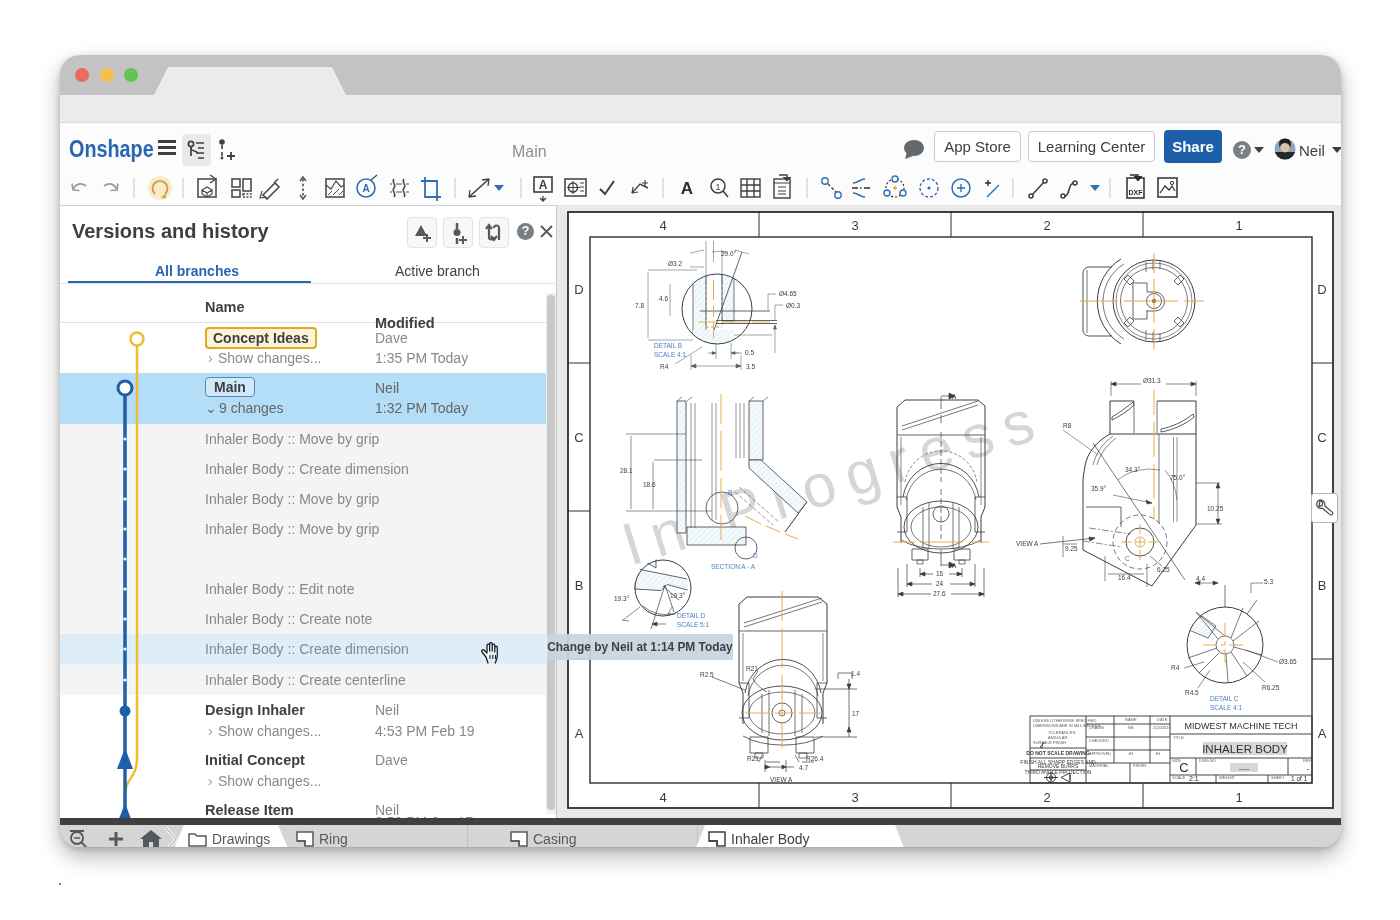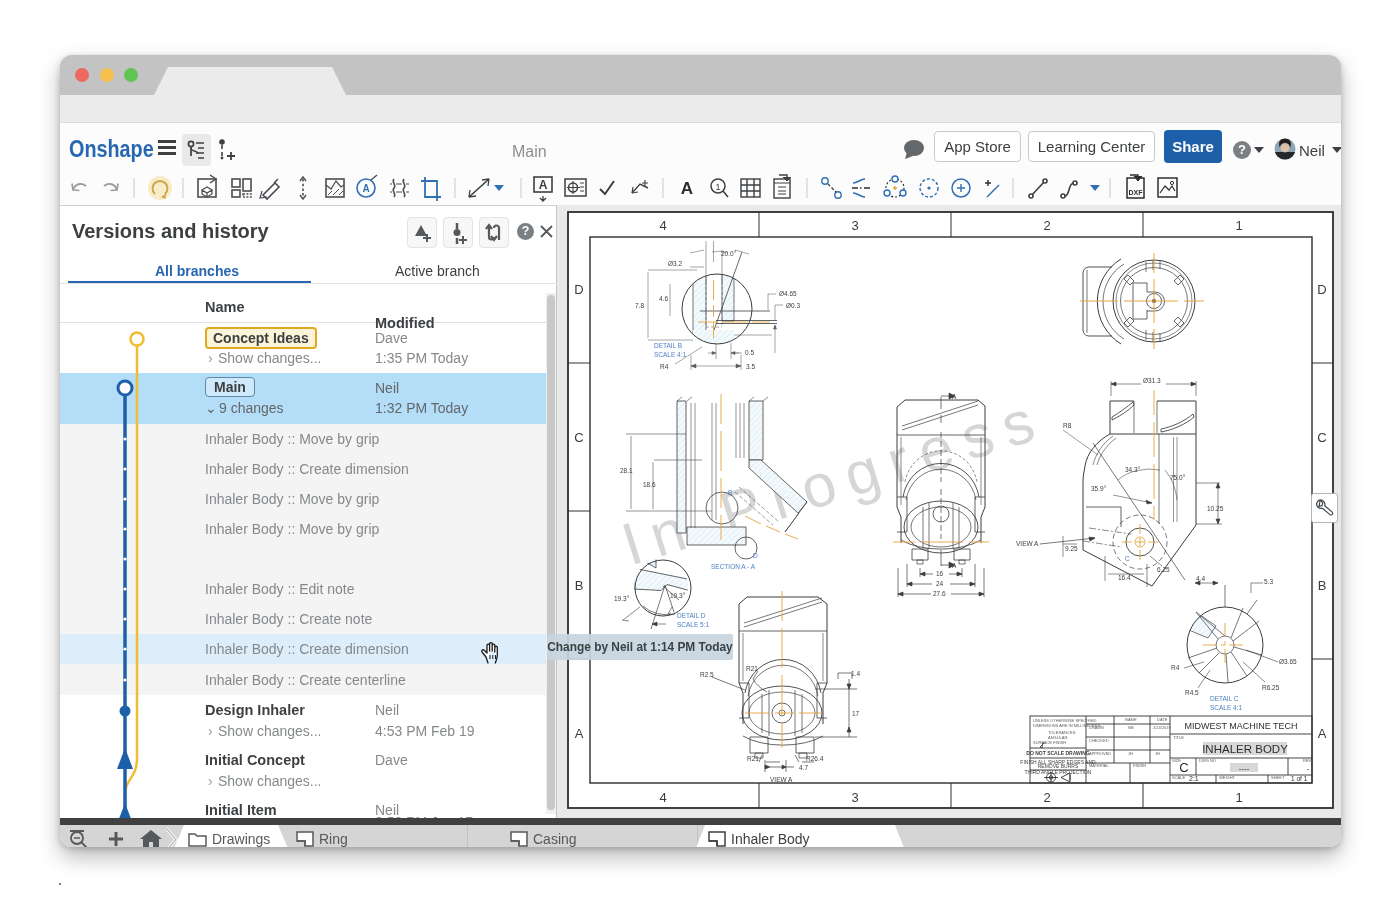--- a/index.html
+++ b/index.html
@@ -1,21 +1,21 @@
 <!DOCTYPE html>
 <html><head>
 <meta charset="utf-8">
 <style>
 * { margin:0; padding:0; box-sizing:border-box; }
 html,body { width:1400px; height:920px; background:#fff; font-family:"Liberation Sans",sans-serif; }
 body { position:relative; overflow:hidden; }
 .abs { position:absolute; }
 #window {
   position:absolute; left:60px; top:55px; width:1281px; height:792px;
-  border-radius:12px; background:#fff; overflow:hidden;
+  border-radius:20px; background:#fff; overflow:hidden;
   box-shadow:0 10px 22px rgba(0,0,0,0.28), 0 2px 6px rgba(0,0,0,0.18);
 }
 
 #titlebar { position:absolute; left:0; top:0; width:100%; height:40px; background:#c3c3c3; }
 .tl { position:absolute; top:13px; width:14px; height:14px; border-radius:50%; }
 #tab {
   position:absolute; left:108px; top:12px; width:164px; height:28px; background:#ebebeb;
 }
 #tab:before { content:""; position:absolute; left:-14px; bottom:0; border-left:14px solid transparent; border-bottom:28px solid #ebebeb; }
 #tab:after { content:""; position:absolute; right:-14px; bottom:0; border-right:14px solid transparent; border-bottom:28px solid #ebebeb; }
@@ -761,21 +761,21 @@
 
         <div class="prow" style="top:422px;height:50px;">
           <span class="abs bold" style="left:145px;top:7px;font-size:14.5px;">Initial Concept</span>
           <span class="abs rowtxt" style="left:148px;top:28px;color:#9a9ea1;">›</span>
           <span class="abs rowtxt" style="left:158px;top:28px;">Show changes...</span>
           <span class="abs rowtxt" style="left:315px;top:7px;">Dave</span>
           <span class="abs rowtxt" style="left:315px;top:28px;margin-top:41px;">2:50 PM Jan 17</span>
         </div>
 
         <div class="prow" style="top:472px;height:26px;">
-          <span class="abs bold" style="left:145px;top:7px;font-size:14.5px;">Initial Item</span>
+          <span class="abs bold" style="left:145px;top:7px;font-size:14.5px;">Release Item</span>
           <span class="abs rowtxt" style="left:315px;top:7px;">Neil</span>
         </div>
 
         <svg class="abs" style="left:0;top:0;" width="140" height="496" viewBox="0 0 140 496">
 
           <path d="M77 23 L77 435 C77 455, 66 455, 65 470" stroke="#eebe30" stroke-width="2.5" fill="none"></path>
 
           <path d="M65 72 L65 496" stroke="#1e5fa9" stroke-width="3.5" fill="none"></path>
 
           <circle cx="65" cy="116" r="1.6" fill="#fff"></circle>

